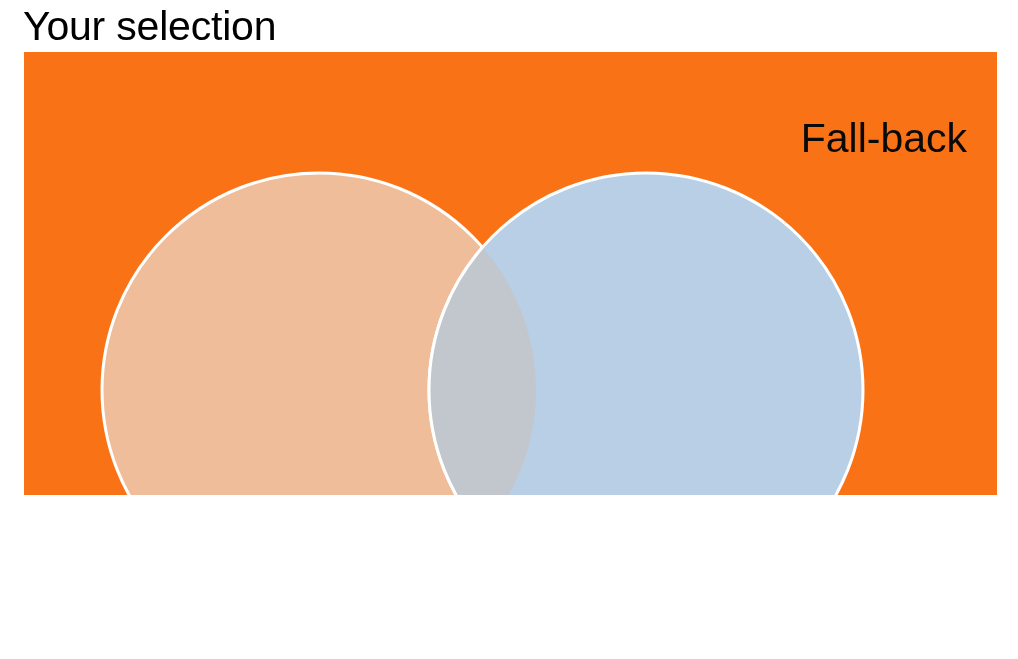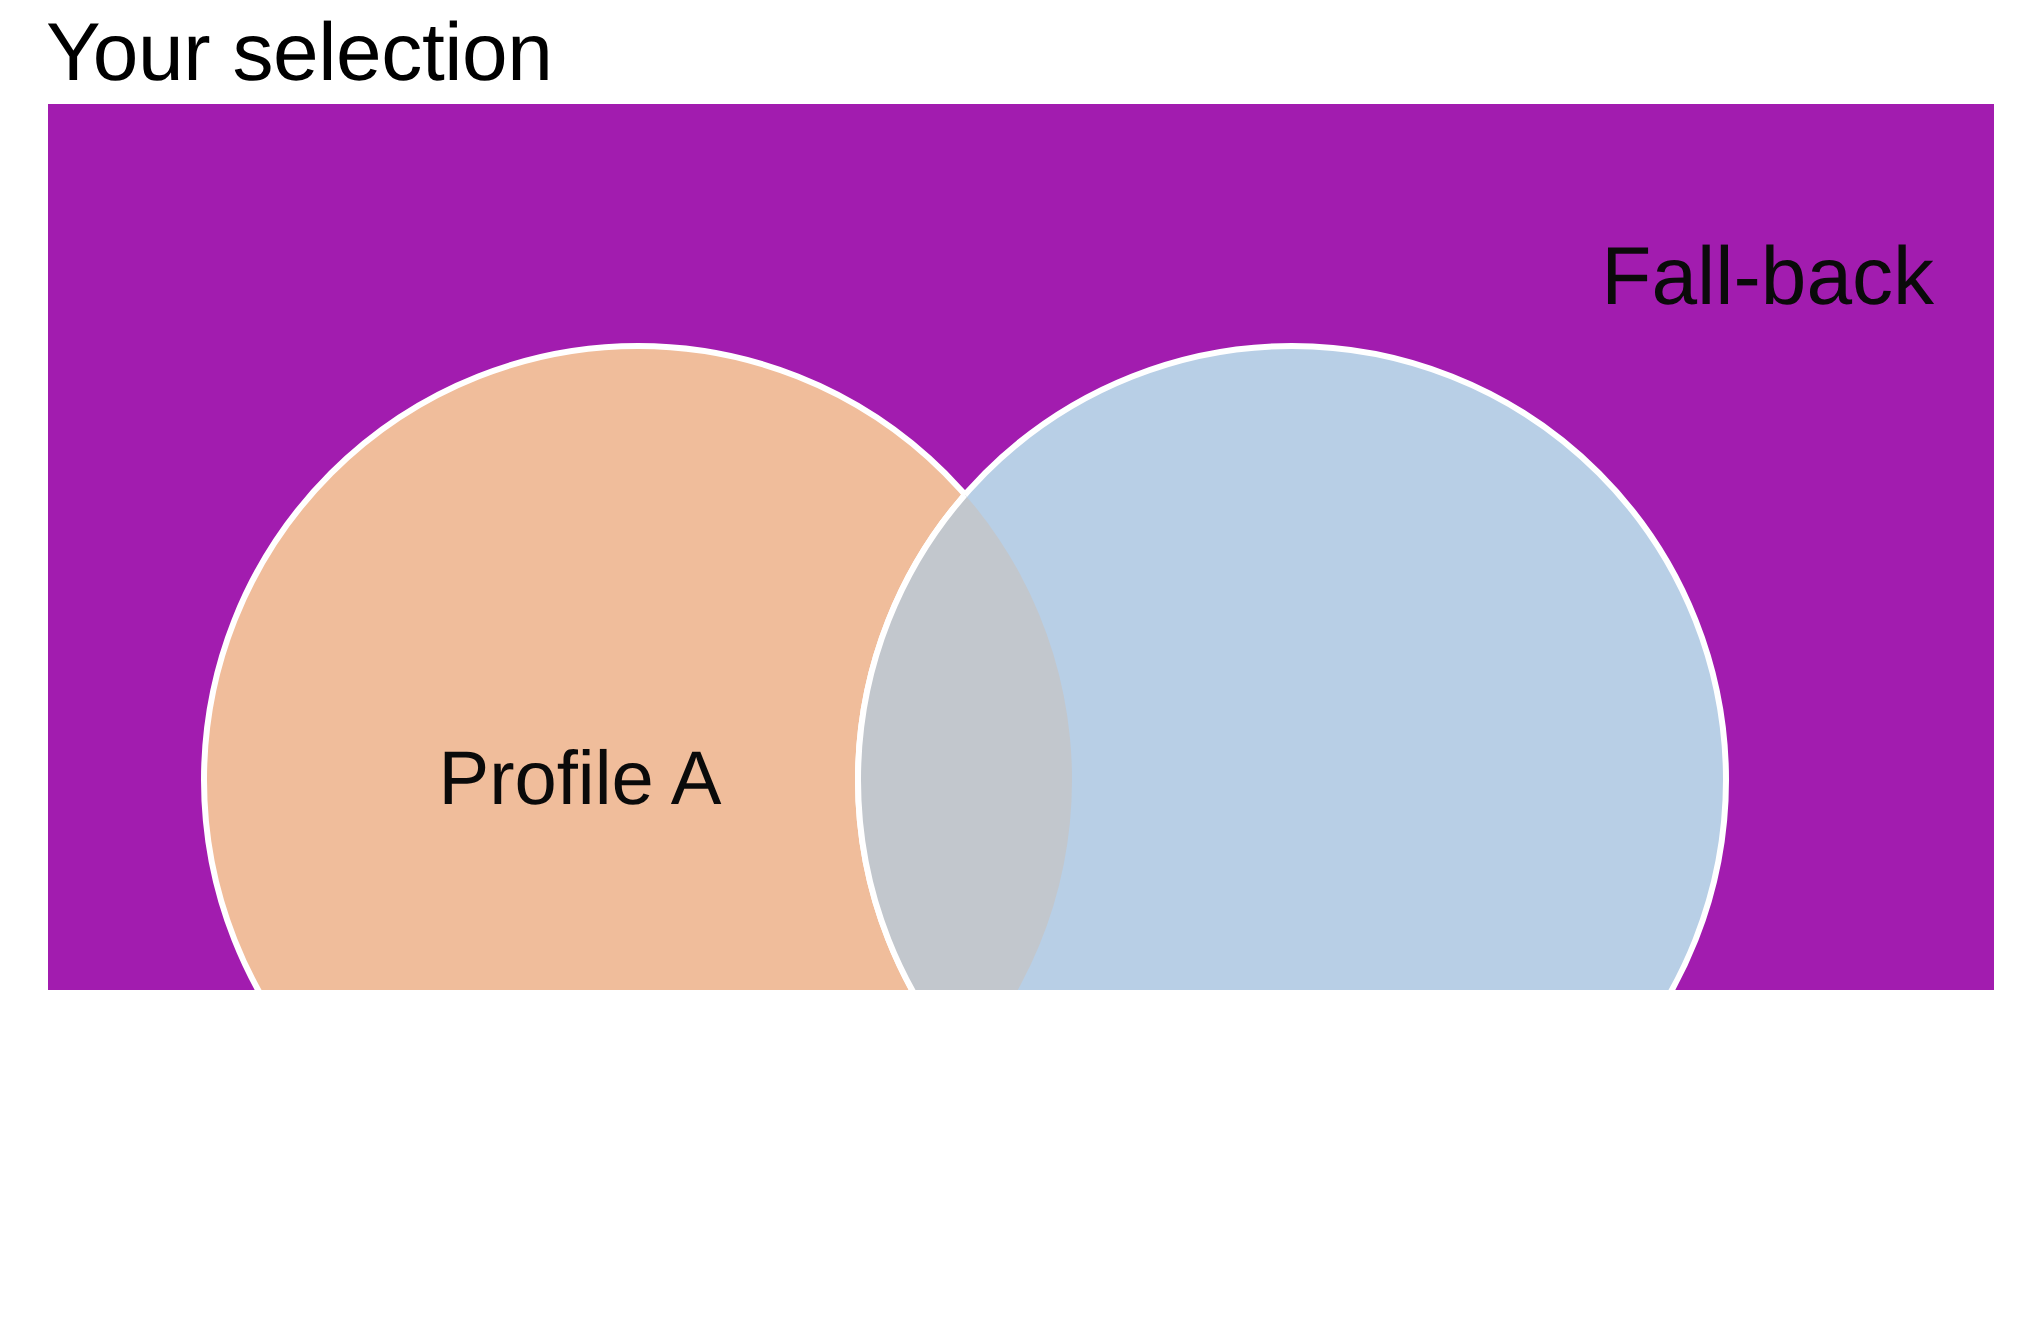--- a/index.html
+++ b/index.html
@@ -75,37 +75,36 @@
   #label-a { left: 266px; top: 338px; }
   #label-b { left: 655px; top: 338px; }
 </style>
 </head>
 <body>
 
 <div id="stage">
 
   <div id="page-title">Your selection</div>
 
-  <div id="venn-panel" style="background: #a21caf;">
+  <div id="venn-panel" style="background: #f97316;">
 
     <svg id="venn-svg" viewBox="0 0 973 593">
       <defs>
         <clipPath id="clip-a">
           <circle cx="295" cy="338" r="217"></circle>
         </clipPath>
       </defs>
 
       <circle cx="295" cy="338" r="217" fill="#f0bd9b" stroke="#ffffff" stroke-width="3"></circle>
 
       <circle cx="622" cy="338" r="217" fill="#b8cfe6" stroke="#ffffff" stroke-width="3"></circle>
 
       <g clip-path="url(#clip-a)">
         <circle cx="622" cy="338" r="217" fill="#c2c7cd" stroke="#ffffff" stroke-width="3"></circle>
       </g>
     </svg>
 
     <div id="fallback-label">Fall-back</div>
 
-    <div class="venn-label" id="label-a" style="left: 266px; top: 338px;">Profile A</div>
 
 
   </div>
 </div>
 
 </body></html>

